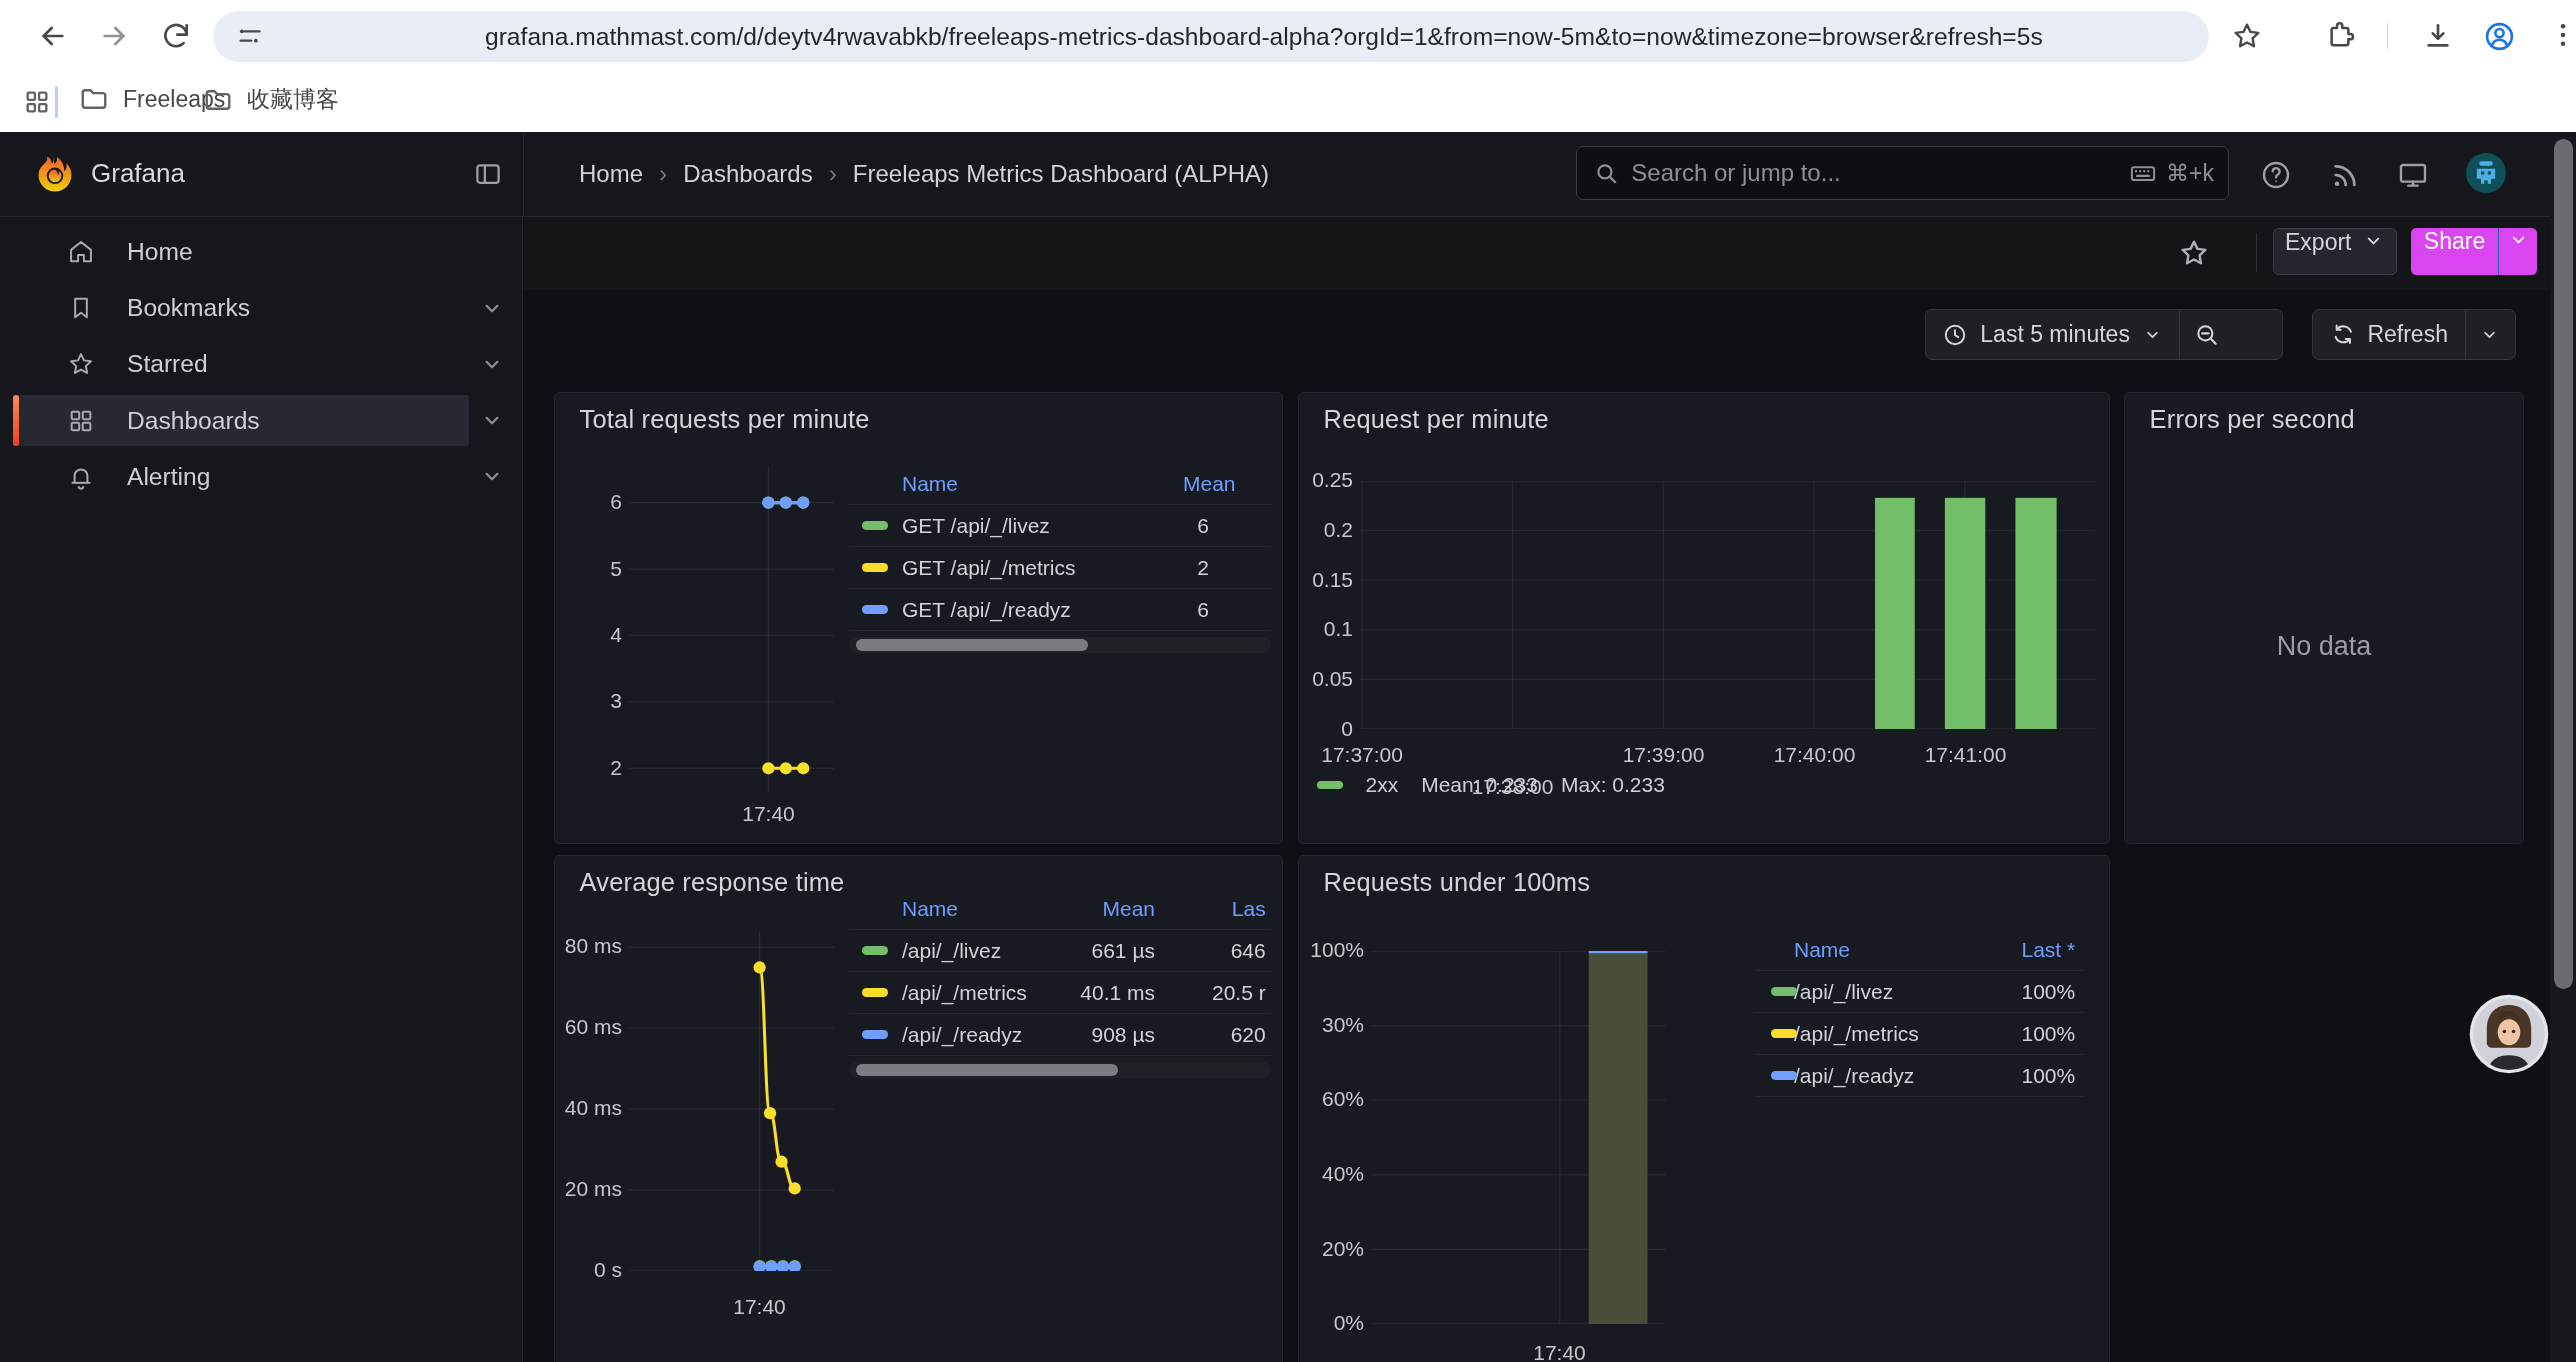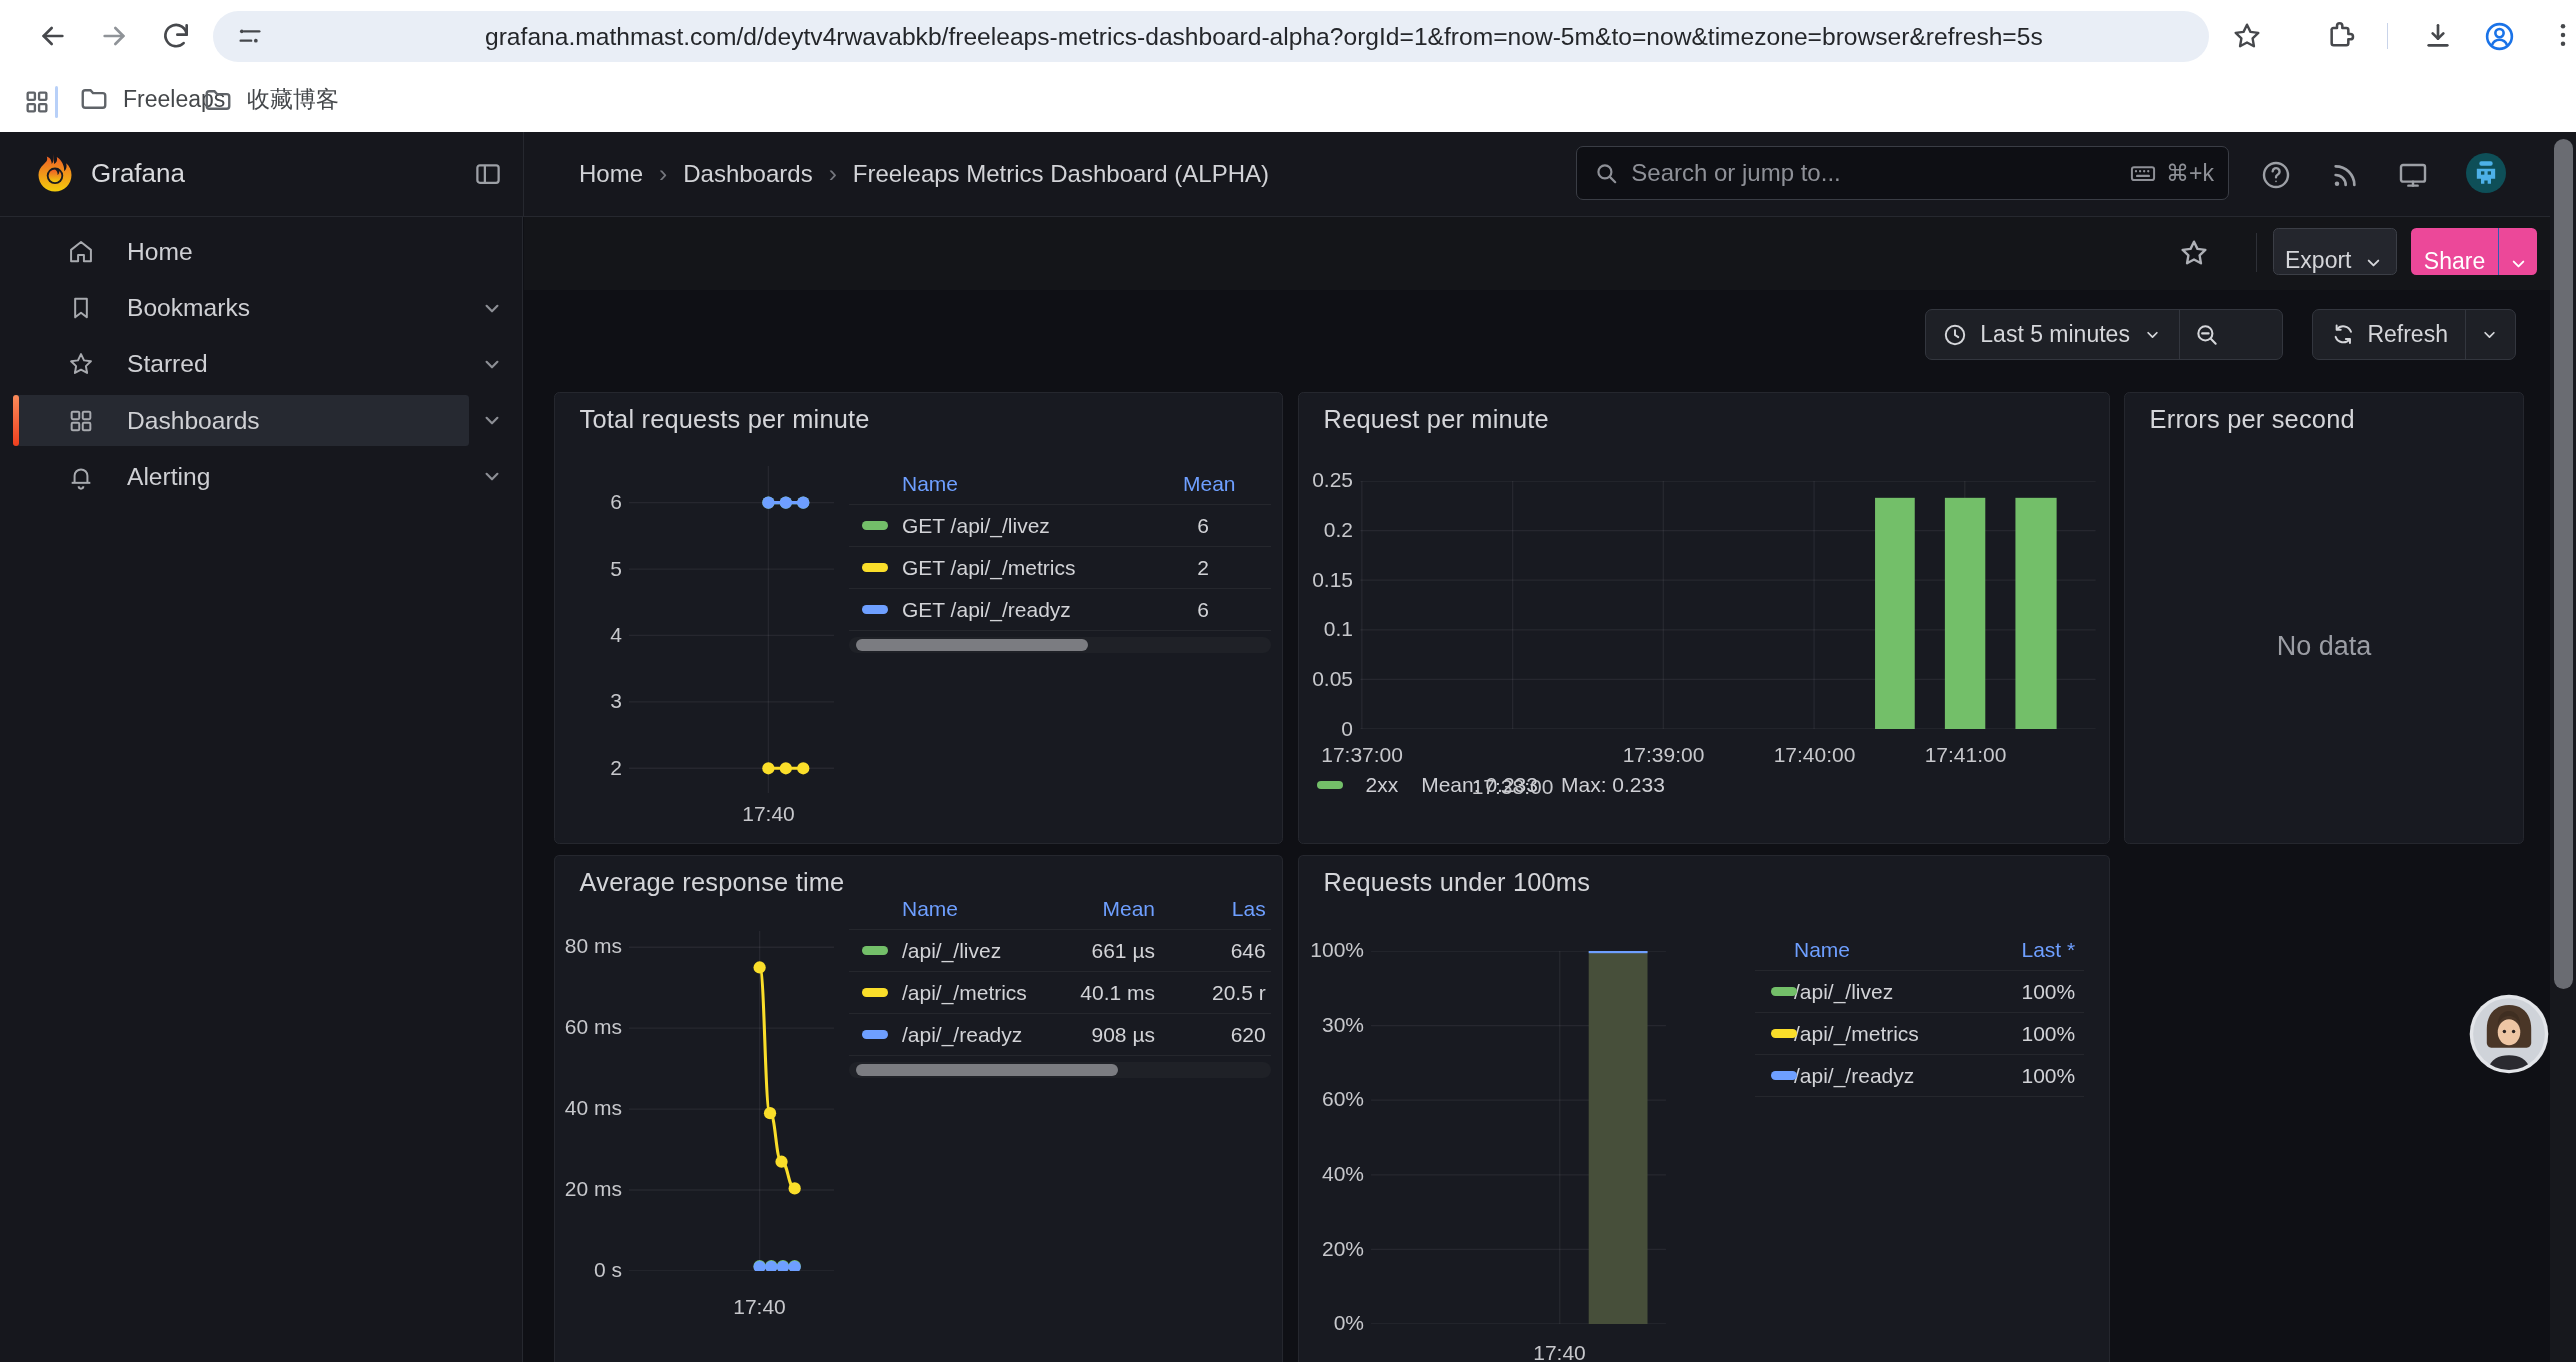--- a/index.html
+++ b/index.html
@@ -24,23 +24,23 @@
   #search-box{position:absolute;left:1576px;top:146px;width:653px;height:54px;box-sizing:border-box;border:0.9px solid #3a3d45;border-radius:7px;background:#0e0f14;display:flex;align-items:center;color:#8e9097;}
   #search-box .ph{font-size:24px;color:#8e9097;flex:1;}
   .gf-ic{color:#9da0a6;}
   
   .side-item{position:absolute;left:13px;width:456px;height:51px;border-radius:3.5px;display:flex;align-items:center;color:#cfd0d4;font-size:24.6px;}
   .side-item .ic{margin-left:54px;margin-right:32px;width:28px;height:28px;color:#a8aaaf;}
   .side-item.active{background:#262931;}
   .side-accent{position:absolute;left:13px;width:6.1px;border-radius:3.5px;background:linear-gradient(180deg,#fa8b5a 0%,#ef3f1e 100%);}
   .side-chev{position:absolute;left:479px;width:26px;height:26px;color:#8d8f95;}
   
-  .btn{box-sizing:border-box;display:flex;align-items:flex-end;justify-content:center;border-radius:5.3px;font-size:23px;color:#d5d6da;}
+  .btn{box-sizing:border-box;display:flex;align-items:flex-start;justify-content:center;border-radius:5.3px;font-size:23px;color:#d5d6da;}
   .btn.sec{background:#24262d;border:0.9px solid #3b3e46;}
-  .btn.prim{background:#ec4899;color:#fff;border:none;}
+  .btn.prim{background:#d946ef;color:#fff;border:none;}
   .tb-group{position:absolute;box-sizing:border-box;border:0.9px solid #33363e;background:#1e2026;border-radius:7px;display:flex;align-items:center;color:#d5d6da;font-size:23px;}
   .tb-sep{width:0.9px;height:100%;background:#33363e;}
   
   .panel{position:absolute;background:#181a21;border:0.9px solid #25272e;border-radius:5.3px;box-sizing:border-box;}
   .p-title{position:absolute;left:24.6px;top:12.3px;font-size:25.4px;font-weight:500;color:#d5d6da;letter-spacing:0.2px;}
   .ytick{position:absolute;width:114px;text-align:right;font-size:21px;color:#c7c8cc;line-height:24.6px;}
   .xtick{position:absolute;width:167px;text-align:center;font-size:21px;color:#c7c8cc;line-height:24.6px;}
   .chart{position:absolute;}
   .nodata{position:absolute;left:0;right:0;text-align:center;font-size:27px;color:#9b9da4;}
   

